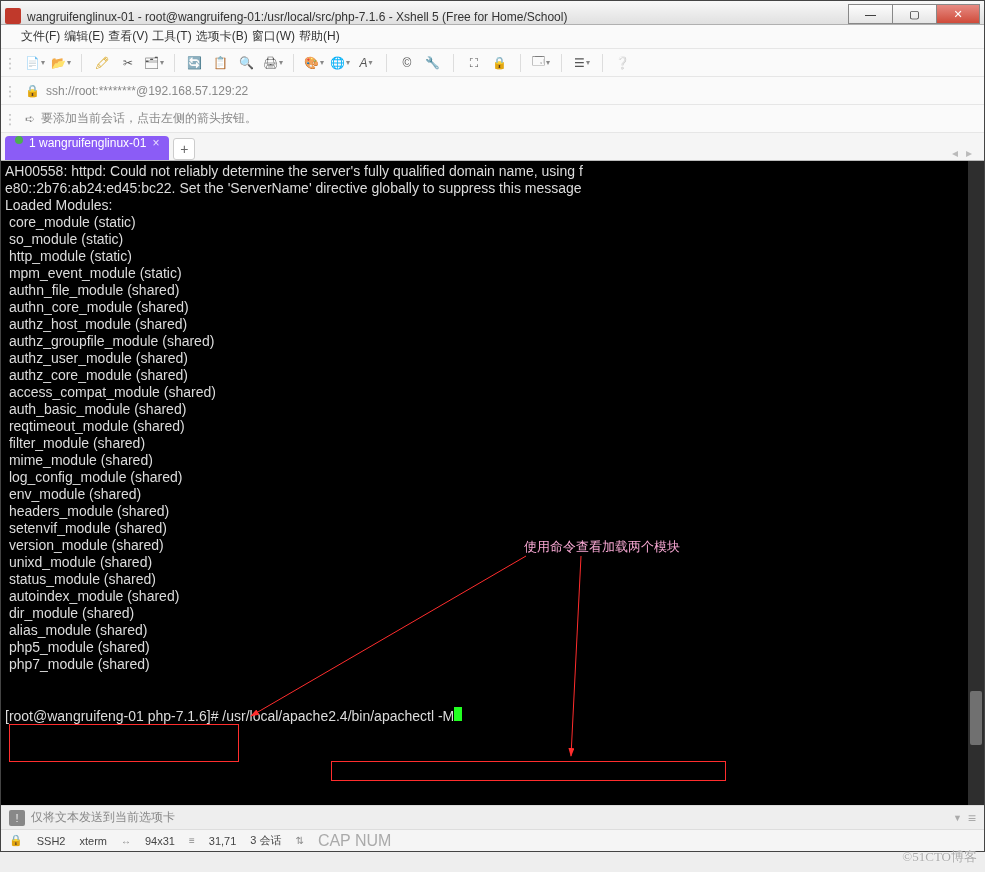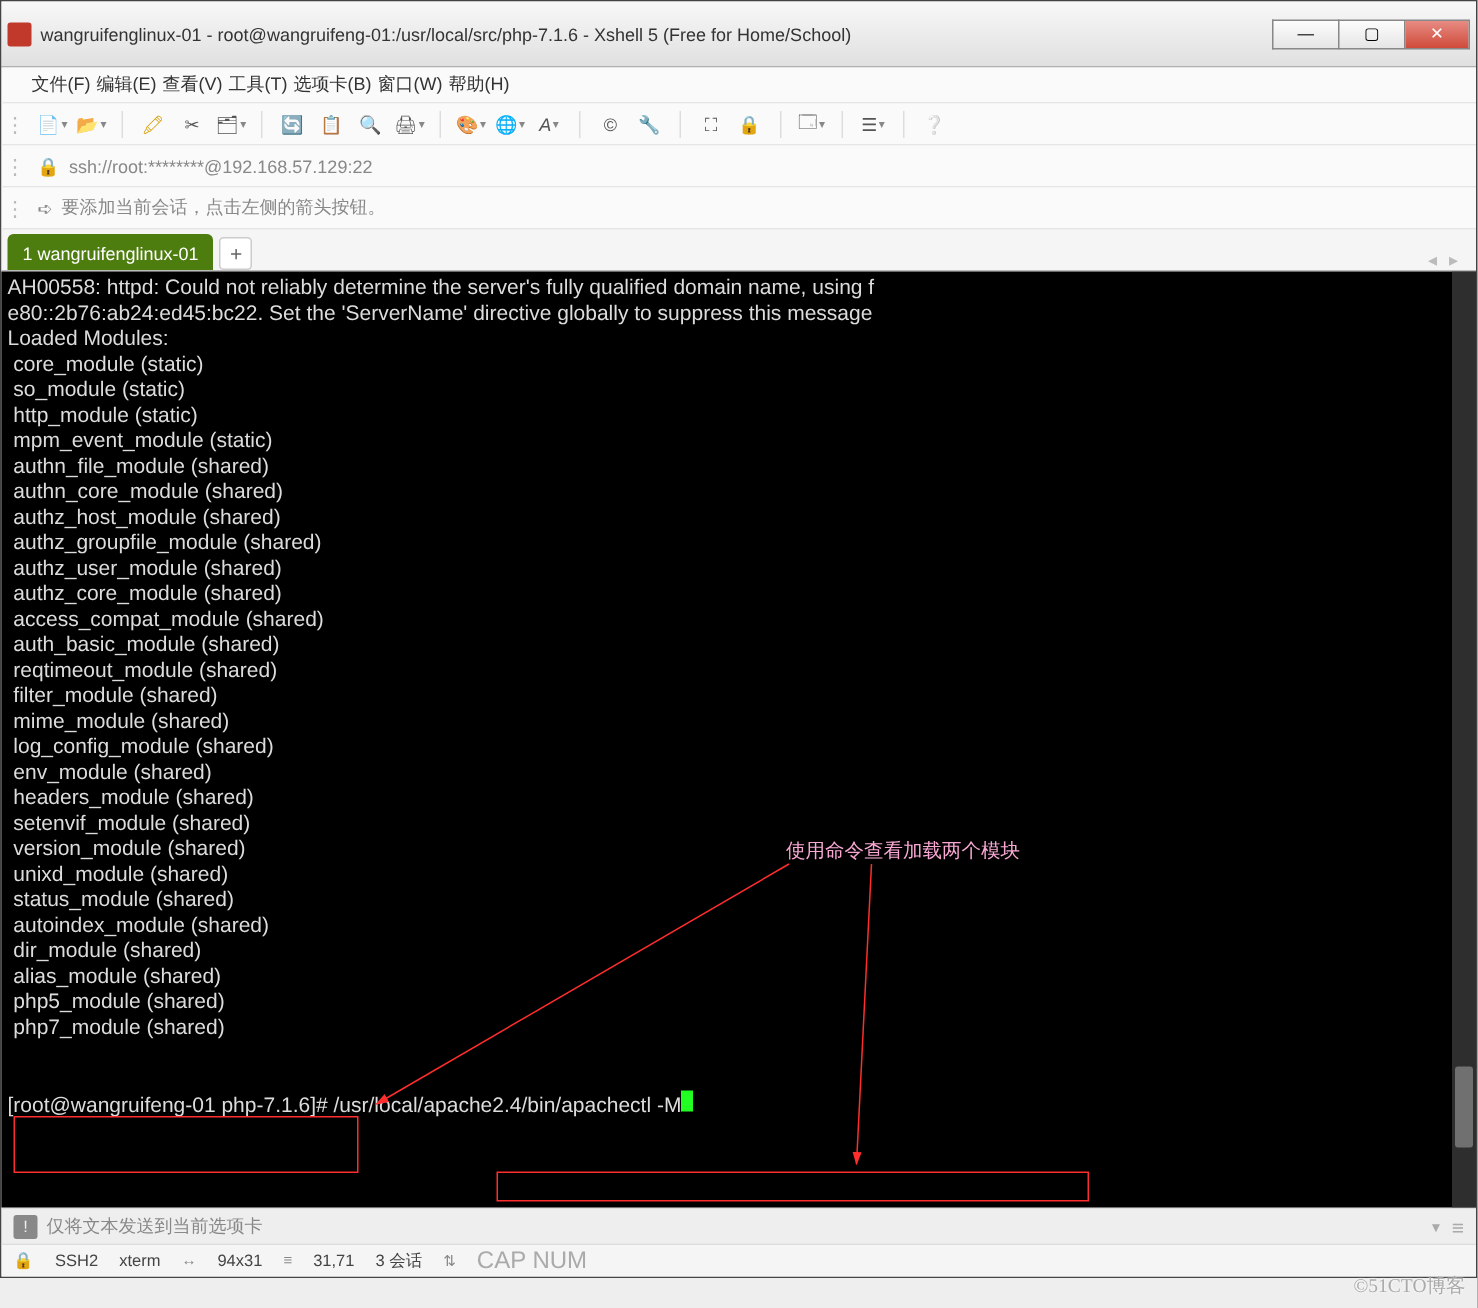--- a/index.html
+++ b/index.html
@@ -1,19 +1,19 @@
 <!DOCTYPE html>
 <html><head>
 <meta charset="utf-8">
 <style>
   * { box-sizing: border-box; margin: 0; padding: 0; font-family: "Microsoft YaHei", Tahoma, sans-serif; }
   html, body { width: 985px; height: 872px; background: #eeeeee; overflow: hidden; }
   .window { width: 985px; height: 852px; display: flex; flex-direction: column; border: 1px solid #444; background: #f0f0f0; }
   
-  .titlebar { height: 44px; background: linear-gradient(to bottom,#f8f8f8,#e0e0e0); display:flex; align-items:center; padding:0 4px; border-bottom:1px solid #b0b0b0; }
+  .titlebar { height: 24px; background: linear-gradient(to bottom,#f8f8f8,#e0e0e0); display:flex; align-items:flex-end; padding:0 4px; border-bottom:1px solid #b0b0b0; }
   .titlebar .icon { width:16px; height:16px; background:#c0392b; border-radius:2px; margin-right:6px; }
   .titlebar .title { font-size:12px; color:#333; flex:1; }
   .winbtns { display:flex; gap:0; }
   .winbtn { width:44px; height:20px; border:1px solid #888; display:flex; align-items:center; justify-content:center; font-size:11px; background:linear-gradient(#fdfdfd,#e5e5e5); cursor:pointer;}
   .winbtn.min{border-right:none;}
   .winbtn.max{border-right:none;}
   .winbtn.close { background:linear-gradient(#e78b83,#cf4b3a); color:#fff; }
   
   .menubar { height:24px; background:#fafafa; display:flex; align-items:center; padding: 0 10px 0 20px; border-bottom:1px solid #e6e6e6; gap:4px; font-size:12px; color:#333; }
   .menubar span { cursor:pointer; }
@@ -23,21 +23,21 @@
   .toolbar .dots::before{content:"⋮";color:#bbb;font-size:14px;line-height:20px;}
   .tbtn { width:20px; height:20px; display:flex; align-items:center; justify-content:center; color:#555; cursor:pointer; border-radius:3px; }
   .tdrop::after{content:"▾"; font-size:8px; color:#888; margin-left:1px;}
   .sep { width:1px; height:18px; background:#ddd; margin:0 4px;}
   .tb2 {font-size:12px; color:#888;}
   .tb2 .lock{font-size:12px;color:#999;}
   .tb3 {font-size:12px; color:#888;}
   .tb3 .arrow{color:#888;}
   
   .tabbar { height:28px; background:#f5f5f5; display:flex; align-items:flex-end; padding:0 4px; border-bottom:1px solid #bbb; }
-  .tab { height:24px; background:#4d7c0f; color:#fff; display:flex; align-items:flex-start; padding:0 10px; font-size:12px; border-radius:4px 4px 0 0; gap:6px; cursor:pointer;flex-direction:column;}
+  .tab { height:24px; background:#8b5cf6; color:#fff; display:flex; align-items:flex-start; padding:0 10px; font-size:12px; border-radius:4px 4px 0 0; gap:6px; cursor:pointer;}
   .tab .dot{width:8px;height:8px;background:#4caf50;border-radius:50%;}
   .tab .x{font-size:12px;opacity:.8;}
   .tabadd { width:22px; height:22px; border:1px solid #ccc; background:#fff; margin-left:4px; display:flex;align-items:center;justify-content:center;font-size:14px;color:#666;border-radius:3px;cursor:pointer;}
   .tabbar .navarr { margin-left:auto; color:#bbb; font-size:12px; display:flex; gap:8px; padding-right:8px;}
   
   .terminal { flex:1; background:#000; color:#dcdcdc; font-family: Consolas,"Courier New",monospace; font-size:14px; line-height:17px; white-space:pre; padding:2px 4px; position:relative; overflow:hidden;}
   .terminal .cursor { display:inline-block; width:8px; height:14px; background:#22ff22; vertical-align:baseline; }
   .scrollbar { position:absolute; right:0; top:0; bottom:0; width:16px; background:#2e2e2e;}
   .scrollbar .thumb{position:absolute; left:2px; right:2px; top:530px; height:54px; background:#707070; border-radius:2px;}
   

